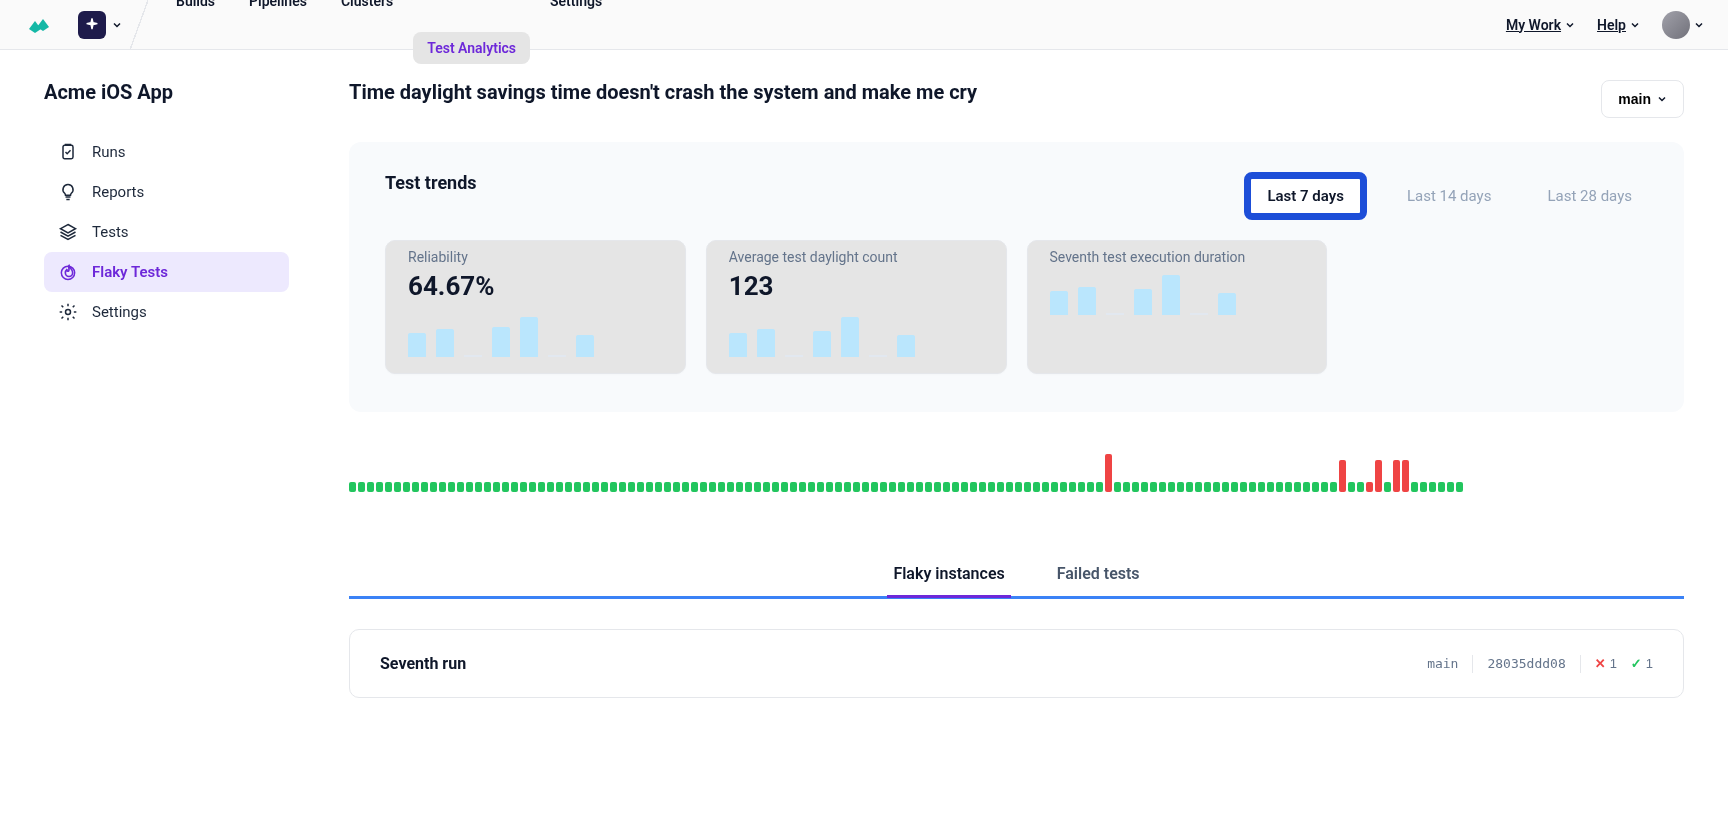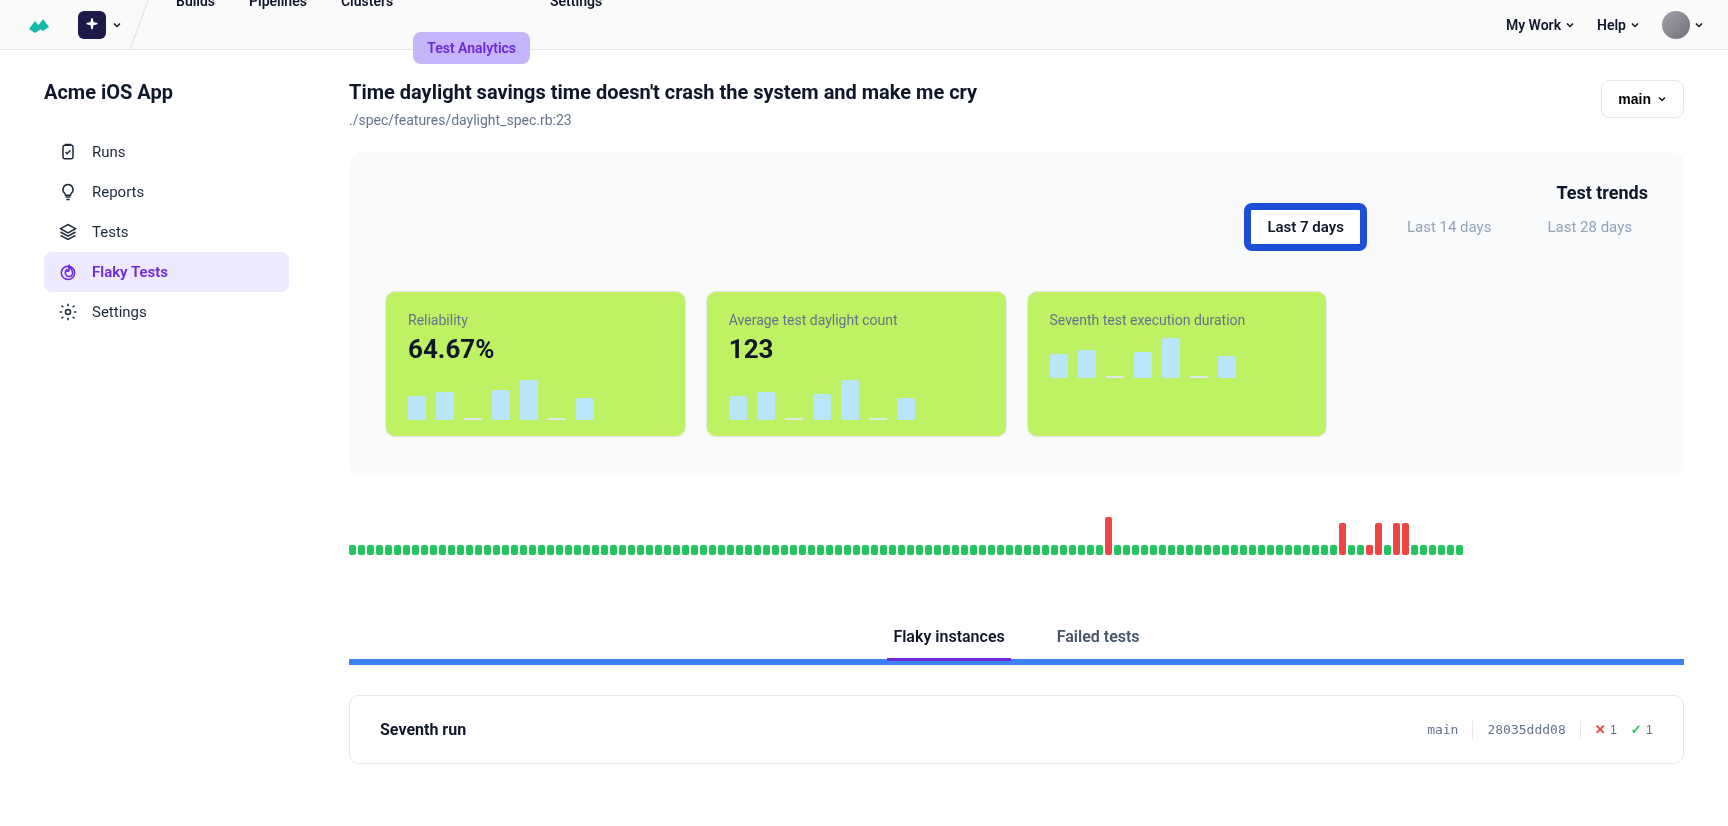--- a/index.html
+++ b/index.html
@@ -10,63 +10,63 @@
     .logo-box { width: 78px; display: flex; align-items: center; justify-content: center; height: 100%; }
     .logo { width: 24px; height: 20px; }
     .org-switch { display: flex; align-items: center; gap: 6px; height: 100%; padding: 0 8px 0 0; position: relative; }
     .org-icon { width: 28px; height: 28px; background: #1e1b4b; border-radius: 6px; display: flex; align-items: center; justify-content: center; }
     .org-icon svg { width: 16px; height: 16px; }
     .chev { width: 10px; height: 10px; display: inline-block; }
     .nav-separator { width: 18px; height: 50px; position: relative; }
     .nav-separator::after { content: ""; position: absolute; left: 0; top: 0; width: 100%; height: 100%; background: linear-gradient(110deg, transparent 48%, #e5e7eb 48%, #e5e7eb 52%, transparent 52%); }
     .main-tabs { display: flex; gap: 6px; margin-left: 14px; }
     .main-tab { padding: 8px 14px; border-radius: 8px; font-size: 14px; font-weight: 600; color: #0f172a; cursor: pointer; }
-    .main-tab.active { background: #c4b5fd; color: #6d28d9; margin-top: 47px; }
-    .topnav-right { margin-left: auto; display: flex; align-items: center; gap: 22px; }
+    .main-tab.active { background: #e5e5e5; color: #6d28d9; margin-top: 47px; }
+    .topnav-right { margin-left: auto; display: flex; align-items: center; gap: 22px; text-decoration: underline; }
     .topnav-link { font-size: 14px; font-weight: 600; display: flex; align-items: center; gap: 4px; cursor: pointer; }
     .avatar { width: 28px; height: 28px; border-radius: 50%; background: linear-gradient(135deg, #a1a1aa, #71717a); display: inline-block; }
     .avatar-wrap { display: flex; align-items: center; gap: 4px; cursor: pointer; }
 
     
     .layout { display: flex; }
     .sidebar { width: 305px; padding: 30px 16px 0 44px; flex-shrink: 0; }
     .sidebar h1 { font-size: 20px; font-weight: 700; margin-bottom: 28px; }
     .side-item { display: flex; align-items: center; gap: 14px; padding: 10px 14px; border-radius: 8px; font-size: 15px; color: #1e293b; cursor: pointer; }
     .side-item.active { background: #ede9fe; color: #6d28d9; font-weight: 600; }
     .side-icon { width: 20px; height: 20px; flex-shrink: 0; display: flex; align-items: center; justify-content: center; }
 
     .content { flex: 1; padding: 30px 44px 40px 44px; }
     .page-header { display: flex; justify-content: space-between; align-items: flex-start; margin-bottom: 24px; }
     .page-title { font-size: 20px; font-weight: 700; margin-bottom: 8px; }
     .page-subtitle { font-size: 14px; color: #64748b; }
     .branch-btn { border: 1px solid #e5e7eb; border-radius: 8px; padding: 10px 16px; font-size: 14px; font-weight: 600; display: flex; align-items: center; gap: 6px; cursor: pointer; background: #fff; }
 
     
     .trends-panel { background: #f8fafc; border-radius: 12px; padding: 30px 36px 38px 36px; margin-bottom: 40px; }
-    .trends-header { display: flex; justify-content: space-between; align-items: flex-end; margin-bottom: 40px; flex-direction: column; }
+    .trends-header { display: flex; justify-content: space-between; align-items: flex-start; margin-bottom: 20px; }
     .trends-title { font-size: 18px; font-weight: 700; }
     .range-tabs { display: flex; gap: 24px; align-items: center; }
     .range-tab { font-size: 15px; color: #94a3b8; cursor: pointer; padding: 8px 16px; border-radius: 8px; }
     .range-tab.active { border: 7px solid #1d4ed8; color: #0f172a; font-weight: 600; background: #fff; }
     .metric-row { display: grid; grid-template-columns: repeat(4, 1fr); gap: 20px; }
-    .metric-card { background: #bef264; border: 1px solid #e5e7eb; border-radius: 10px; padding: 20px 22px 16px 22px; box-shadow: 0 1px 2px rgba(0,0,0,0.02); }
+    .metric-card { background: #e5e5e5; border: 1px solid #e5e7eb; border-radius: 10px; padding: 8px 22px 16px 22px; box-shadow: 0 1px 2px rgba(0,0,0,0.02); }
     .metric-label { font-size: 14px; color: #64748b; margin-bottom: 6px; }
     .metric-value { font-size: 26px; font-weight: 700; margin-bottom: 12px; }
     .mini-bars { display: flex; align-items: flex-end; gap: 10px; height: 44px; }
     .mini-bar { width: 18px; background: #bae6fd; border-radius: 2px 2px 0 0; }
     .mini-gap { width: 18px; height: 2px; background: #e2e8f0; align-self: flex-end; }
 
     
     .run-strip { display: flex; gap: 2px; align-items: flex-end; height: 40px; margin-bottom: 60px; }
     .rs { width: 7px; border-radius: 2px; }
     .rs.g { background: #22c55e; height: 10px; }
     .rs.r { background: #ef4444; }
 
     
-    .subtabs { display: flex; justify-content: center; gap: 40px; border-bottom: 6px solid #3b82f6; margin-bottom: 30px; }
+    .subtabs { display: flex; justify-content: center; gap: 40px; border-bottom: 3px solid #3b82f6; margin-bottom: 30px; }
     .subtab { padding: 12px 6px; font-size: 16px; font-weight: 600; color: #475569; cursor: pointer; border-bottom: 3px solid transparent; margin-bottom: -2px; }
     .subtab.active { color: #0f172a; border-bottom-color: #6d28d9; }
 
     
     .run-card { border: 1px solid #e5e7eb; border-radius: 10px; padding: 24px 30px; display: flex; justify-content: space-between; align-items: center; }
     .run-name { font-size: 16px; font-weight: 700; }
     .run-meta { display: flex; align-items: center; gap: 14px; font-size: 13px; color: #64748b; font-family: ui-monospace, Menlo, monospace; }
     .run-divider { width: 1px; height: 18px; background: #e5e7eb; }
     .count-badge { display: flex; align-items: center; gap: 4px; font-family: -apple-system, sans-serif; font-size: 13px; }
     .x-icon { color: #ef4444; font-weight: 700; }
@@ -169,21 +169,20 @@
           </span>
           <span>Settings</span>
         </div>
       </div>
   </div>
 
   <div class="content">
     <div class="page-header">
       <div>
         <div class="page-title">Time daylight savings time doesn't crash the system and make me cry</div>
-        <div class="page-subtitle">./spec/features/daylight_spec.rb:23</div>
       </div>
       <button class="branch-btn">
         <span>main</span>
         <svg class="chev" viewBox="0 0 10 10">
             <path d="M2 3.5 L5 6.5 L8 3.5" stroke="#0f172a" stroke-width="1.5" fill="none"></path>
           </svg>
       </button>
     </div>
 
     <div class="trends-panel">

